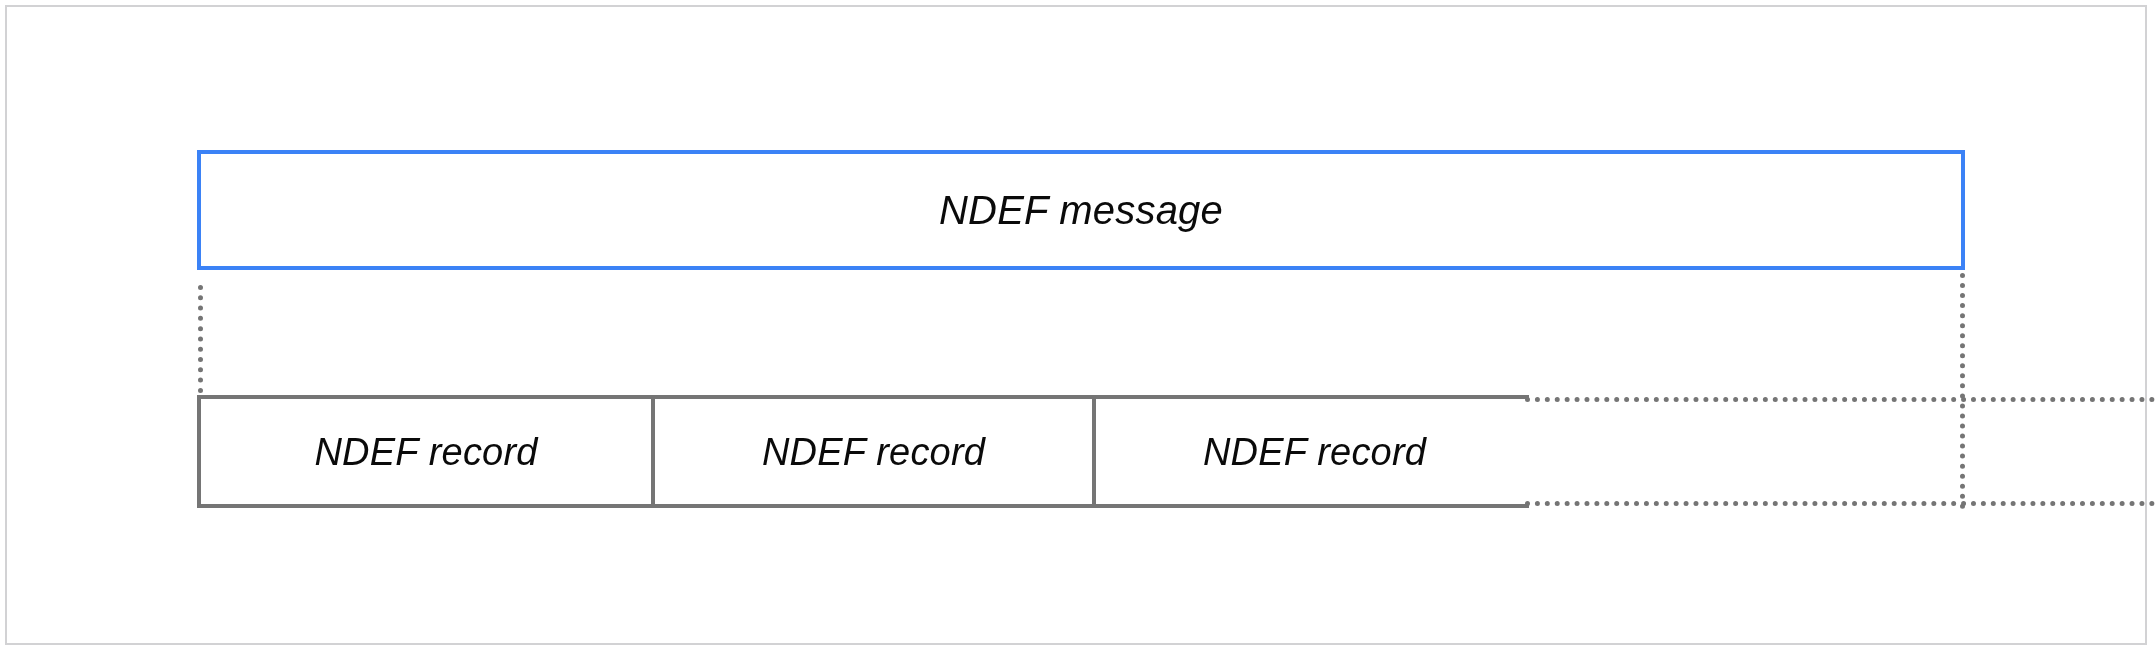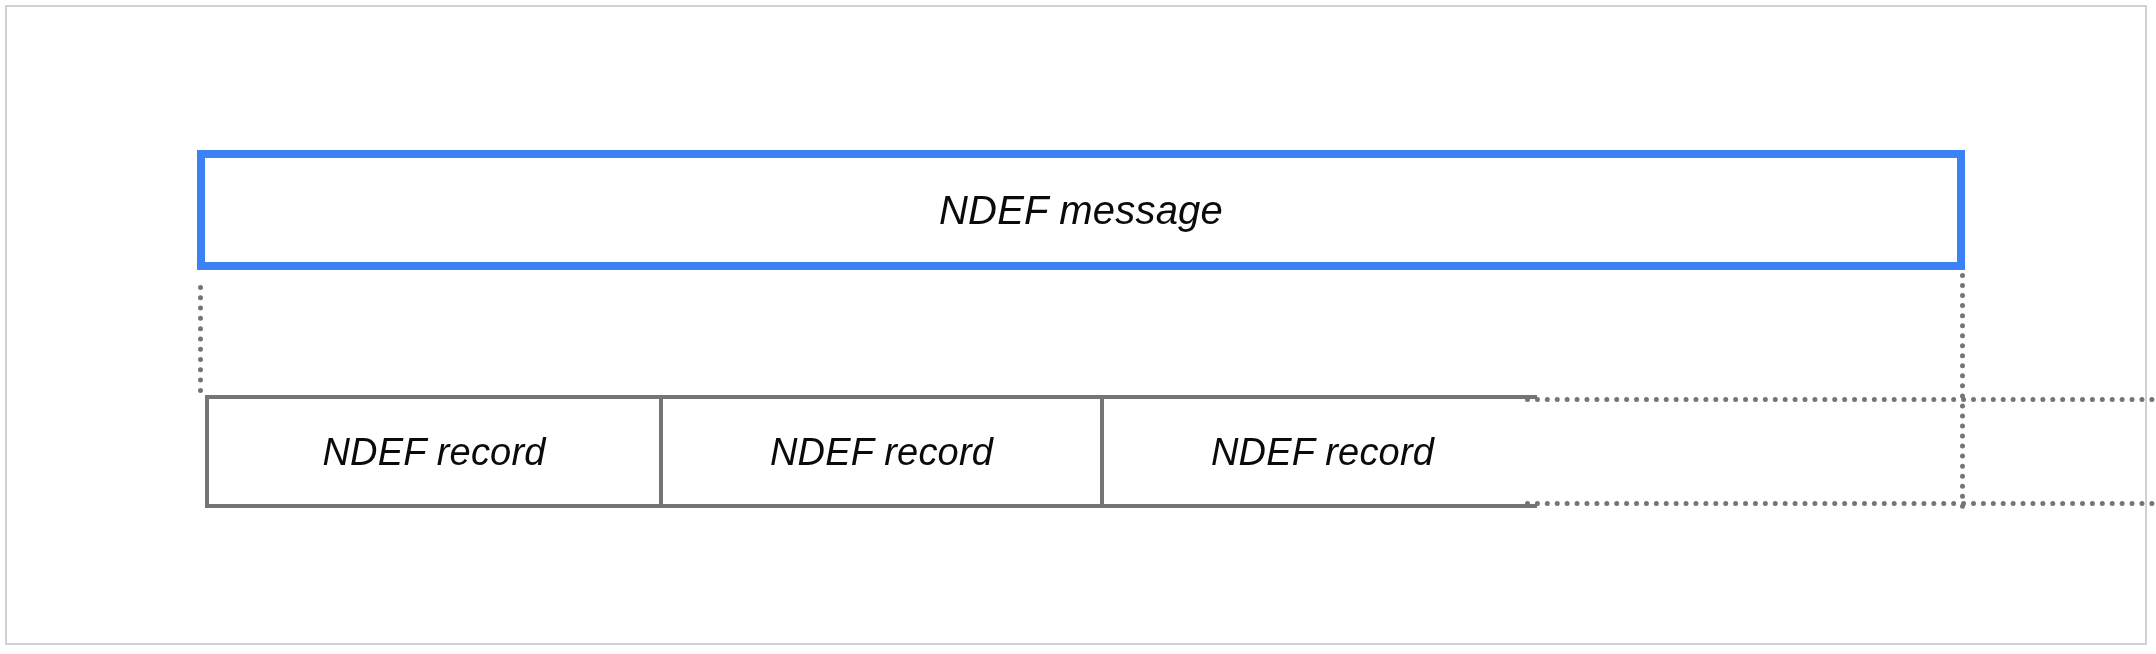--- a/index.html
+++ b/index.html
@@ -33,21 +33,21 @@
   }
 
   
   .message-box {
     position: absolute;
     left: 190px;
     top: 143px;
     width: 1768px;
     height: 120px;
     box-sizing: border-box;
-    border: 8px solid #3b82f6;
+    border: 4px solid #3b82f6;
     background: #ffffff;
     display: flex;
     align-items: center;
     justify-content: center;
   }
   .message-label {
     font-style: italic;
     font-size: 40px;
     line-height: 1;
     color: #0a0a0a;
@@ -77,21 +77,21 @@
   .record-row {
     position: absolute;
     left: 190px;
     top: 388px;
     width: 1768px;
     height: 113px;
   }
 
   .records-solid {
     position: absolute;
-    left: 8px;
+    left: 0;
     top: 0;
     width: 1332px;
     height: 113px;
     box-sizing: border-box;
     border: 4px solid #757575;
     background: #ffffff;
     display: flex;
   }
   .record-cell {
     flex: 0 0 auto;

